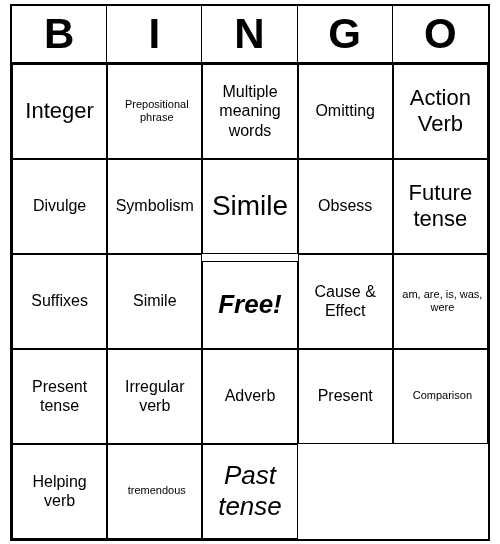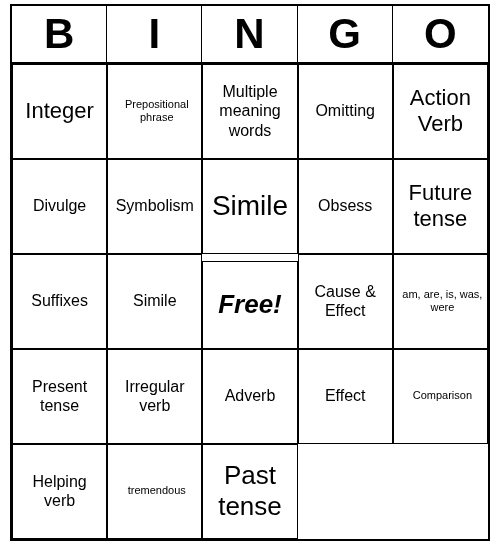--- a/index.html
+++ b/index.html
@@ -48,21 +48,21 @@
     }
     .bingo-cell.large-text { font-size: 22px; }
     .bingo-cell.xl-text { font-size: 28px; font-weight: normal; }
     .bingo-cell.small-text { font-size: 11px; padding-left: 8px; }
     .bingo-cell.free {
       font-size: 26px;
       font-style: italic;
       font-weight: bold;
       margin-top: 7px;
     }
-    .bingo-cell.past-tense-cell { font-size: 26px; }
+    .bingo-cell.past-tense-cell { font-size: 26px; font-style: italic; }
   </style>
 </head>
 <body>
 
 <div class="bingo-card">
   <div class="bingo-header">
     <div class="bingo-header-cell">B</div>
     <div class="bingo-header-cell">I</div>
     <div class="bingo-header-cell">N</div>
     <div class="bingo-header-cell">G</div>
@@ -84,20 +84,20 @@
 
     <div class="bingo-cell">Suffixes</div>
     <div class="bingo-cell">Simile</div>
     <div class="bingo-cell free">Free!</div>
     <div class="bingo-cell">Cause &amp; Effect</div>
     <div class="bingo-cell small-text">am, are, is, was, were</div>
 
     <div class="bingo-cell">Present tense</div>
     <div class="bingo-cell">Irregular verb</div>
     <div class="bingo-cell">Adverb</div>
-    <div class="bingo-cell">Effect</div>
+    <div class="bingo-cell">Present</div>
 
     <div class="bingo-cell small-text">Comparison</div>
     <div class="bingo-cell">Helping verb</div>
     <div class="bingo-cell small-text">tremendous</div>
     <div class="bingo-cell past-tense-cell">Past tense</div>
   </div>
 </div>
 
 </body></html>

